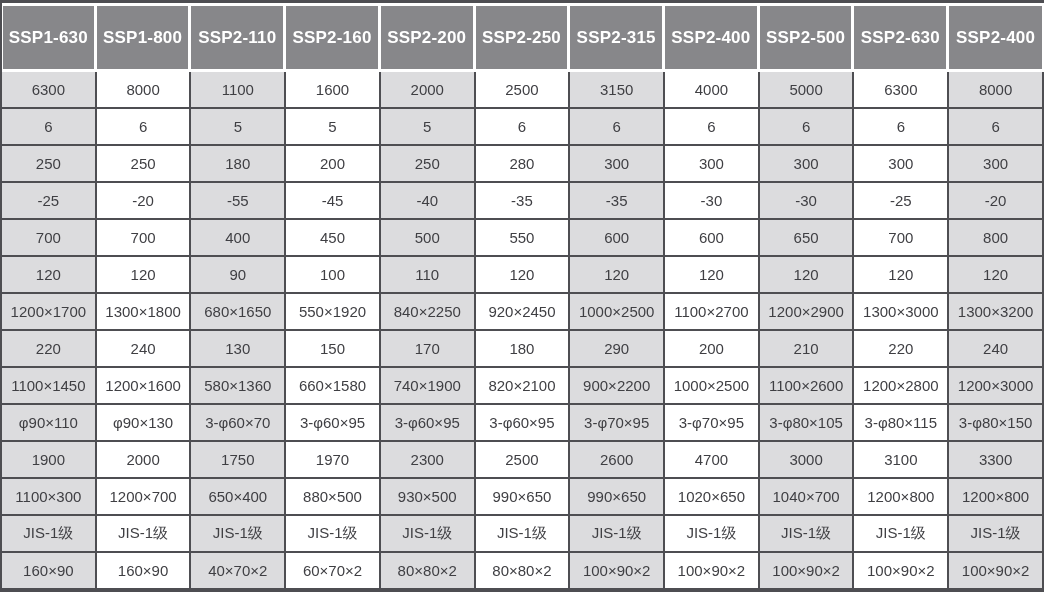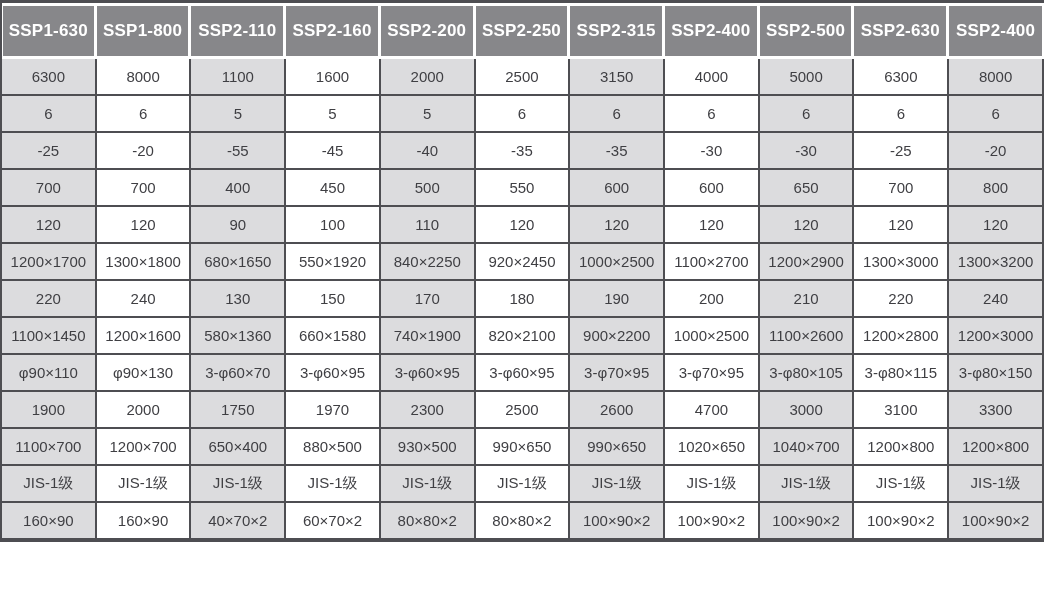--- a/index.html
+++ b/index.html
@@ -23,21 +23,21 @@
     width:1044px;
     border-top:3px solid var(--border-dark);
     border-left:2px solid var(--border-dark);
     border-bottom:2px solid var(--border-dark);
   }
   th{
     background:var(--header-bg);
     color:#ffffff;
     font-size:17px;
     font-weight:700;
-    height:56px;
+    height:69px;
     text-align:center;
     vertical-align:middle;
     border-top:3px solid #ffffff;
     border-bottom:3px solid #ffffff;
     border-right:3px solid #ffffff;
     padding:0;
     letter-spacing:0.2px;
     margin-left:20px;
   }
   th:first-child{border-left:1px solid #ffffff;}
@@ -97,20 +97,33 @@
         <td>5</td>
         <td>5</td>
         <td>6</td>
         <td>6</td>
         <td>6</td>
         <td>6</td>
         <td>6</td>
         <td>6</td>
       </tr>
       <tr>
+        <td>250</td>
+        <td>250</td>
+        <td>180</td>
+        <td>200</td>
+        <td>250</td>
+        <td>280</td>
+        <td>300</td>
+        <td>300</td>
+        <td>300</td>
+        <td>300</td>
+        <td>300</td>
+      </tr>
+      <tr>
         <td>-25</td>
         <td>-20</td>
         <td>-55</td>
         <td>-45</td>
         <td>-40</td>
         <td>-35</td>
         <td>-35</td>
         <td>-30</td>
         <td>-30</td>
         <td>-25</td>
@@ -155,21 +168,21 @@
         <td>1300×3000</td>
         <td>1300×3200</td>
       </tr>
       <tr>
         <td>220</td>
         <td>240</td>
         <td>130</td>
         <td>150</td>
         <td>170</td>
         <td>180</td>
-        <td>190</td>
+        <td>290</td>
         <td>200</td>
         <td>210</td>
         <td>220</td>
         <td>240</td>
       </tr>
       <tr>
         <td>1100×1450</td>
         <td>1200×1600</td>
         <td>580×1360</td>
         <td>660×1580</td>
@@ -201,21 +214,21 @@
         <td>1970</td>
         <td>2300</td>
         <td>2500</td>
         <td>2600</td>
         <td>4700</td>
         <td>3000</td>
         <td>3100</td>
         <td>3300</td>
       </tr>
       <tr>
-        <td>1100×700</td>
+        <td>1100×300</td>
         <td>1200×700</td>
         <td>650×400</td>
         <td>880×500</td>
         <td>930×500</td>
         <td>990×650</td>
         <td>990×650</td>
         <td>1020×650</td>
         <td>1040×700</td>
         <td>1200×800</td>
         <td>1200×800</td>

